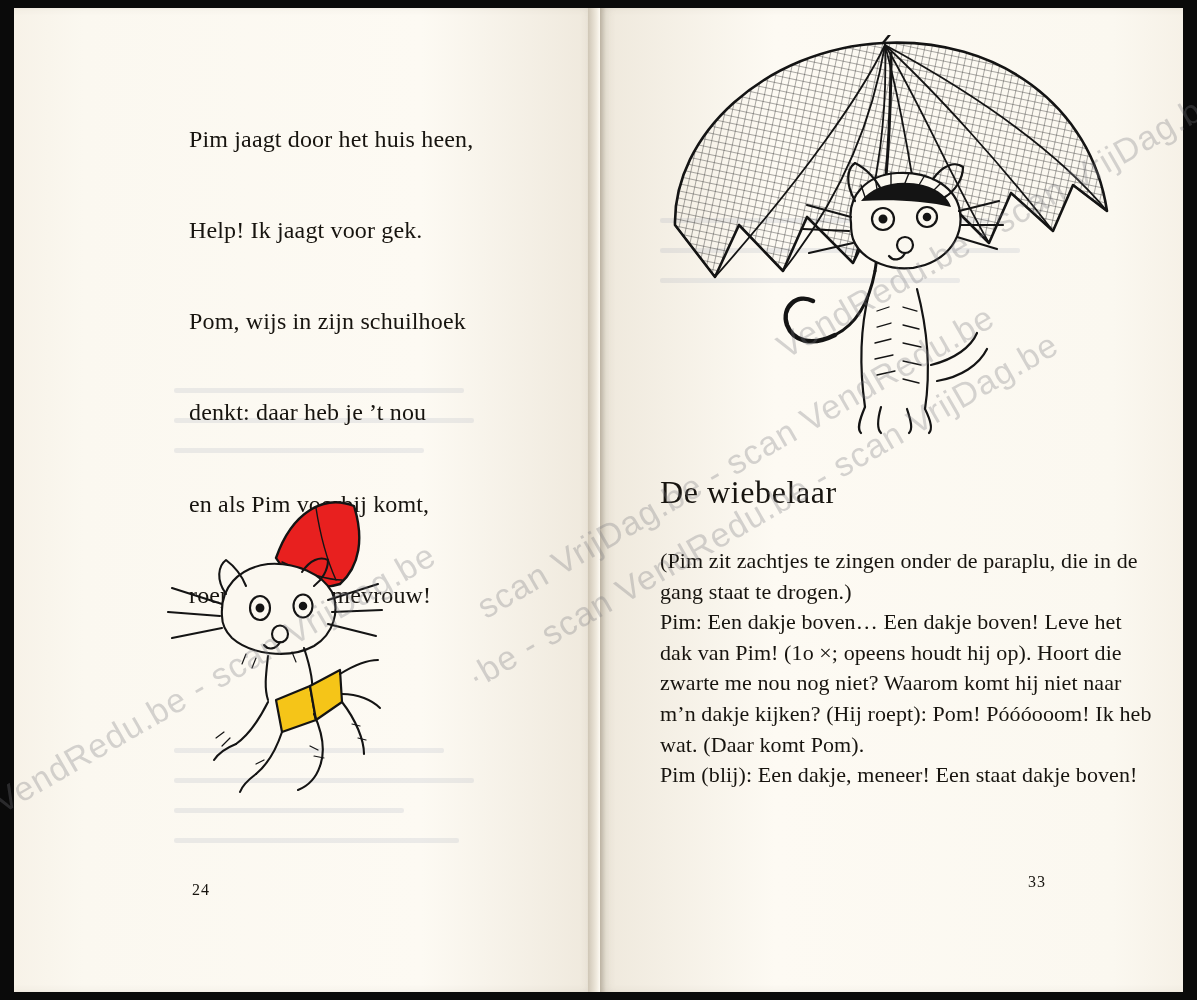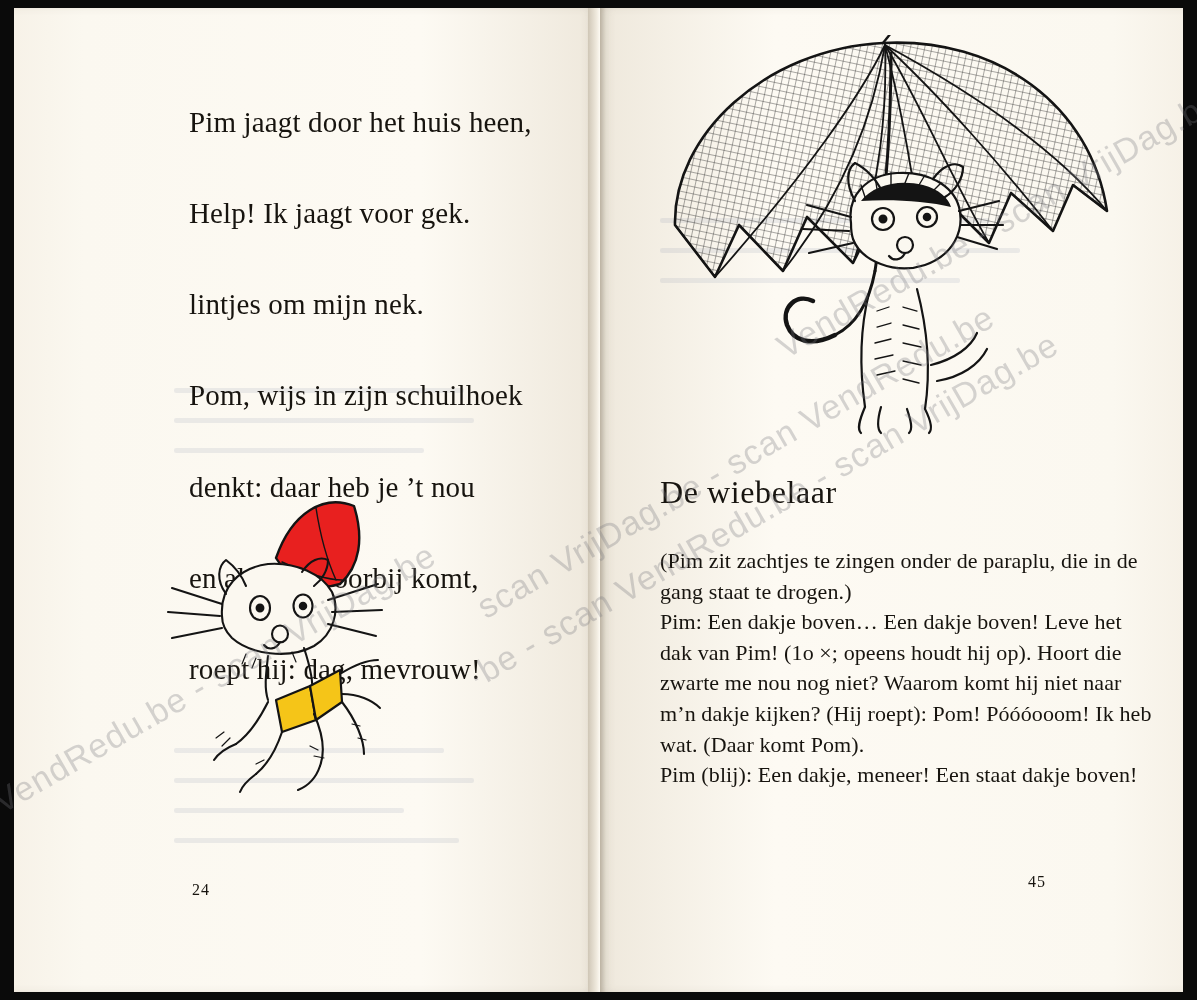--- a/index.html
+++ b/index.html
@@ -46,22 +46,22 @@
     top: 8px;
     width: 24px;
     height: 984px;
     background: linear-gradient(to right, #cfc6b6 0%, #efe9dd 35%, #fdfaf3 50%, #efe9dd 65%, #cfc6b6 100%);
   }
 
   
   .poem {
     position: absolute;
     left: 175px;
-    top: 38px;
-    font-size: 29px;
+    top: 55px;
+    font-size: 24px;
     line-height: 30.4px;
     color: #17140f;
     letter-spacing: 0.15px;
     white-space: pre;
   }
   .poem div { white-space: pre; }
 
   
   .chapter-title {
     position: absolute;
@@ -149,21 +149,20 @@
       <div class="ghost-lines" style="left:160px; top:740px; width:300px;">
         <i style="width:270px"></i>
           <i style="width:300px"></i>
           <i style="width:230px"></i>
           <i style="width:285px"></i>
       </div>
 
       <div class="poem">
         <div>Pim jaagt door het huis heen,</div>
         <div>Help! Ik jaagt voor gek.</div>
-        <div>lintjes om mijn nek.</div>
         <div>Pom, wijs in zijn schuilhoek</div>
         <div>denkt: daar heb je ’t nou</div>
         <div>en als Pim voorbij komt,</div>
         <div>roept hij: dag, mevrouw!</div>
       </div>
 
       <div class="illus" style="left:150px; top:480px;">
         <svg width="270" height="320" viewBox="0 0 270 320" fill="none" xmlns="http://www.w3.org/2000/svg">
           <g stroke="#141414" stroke-width="2.1" stroke-linecap="round" stroke-linejoin="round" fill="none">
 
@@ -316,21 +315,21 @@
     </div>
 
     <div class="chapter-title">De wiebelaar</div>
 
     <div class="prose">
       <div style="margin-bottom:0;">(Pim zit zachtjes te zingen onder de paraplu, die in de gang staat te drogen.)</div>
       <div style="margin-bottom:0;">Pim: Een dakje boven… Een dakje boven! Leve het dak van Pim! (1o ×; opeens houdt hij op). Hoort die zwarte me nou nog niet? Waarom komt hij niet naar m’n dakje kijken? (Hij roept): Pom! Póóóooom! Ik heb wat. (Daar komt Pom).</div>
       <div style="margin-bottom:0;">Pim (blij): Een dakje, meneer! Een staat dakje boven!</div>
     </div>
 
-    <div class="folio right">45</div>
+    <div class="folio right">33</div>
   </div>
 
   <div class="watermark">
     <div class="wm-text wm1">n VendRedu.be - scan VrijDag.be</div>
     <div class="wm-text wm2">scan VrijDag.be - scan VendRedu.be</div>
     <div class="wm-text wm3">VendRedu.be - scan VrijDag.be</div>
     <div class="wm-text wm4">·be - scan VendRedu.be - scan VrijDag.be</div>
   </div>
 
 </div>

